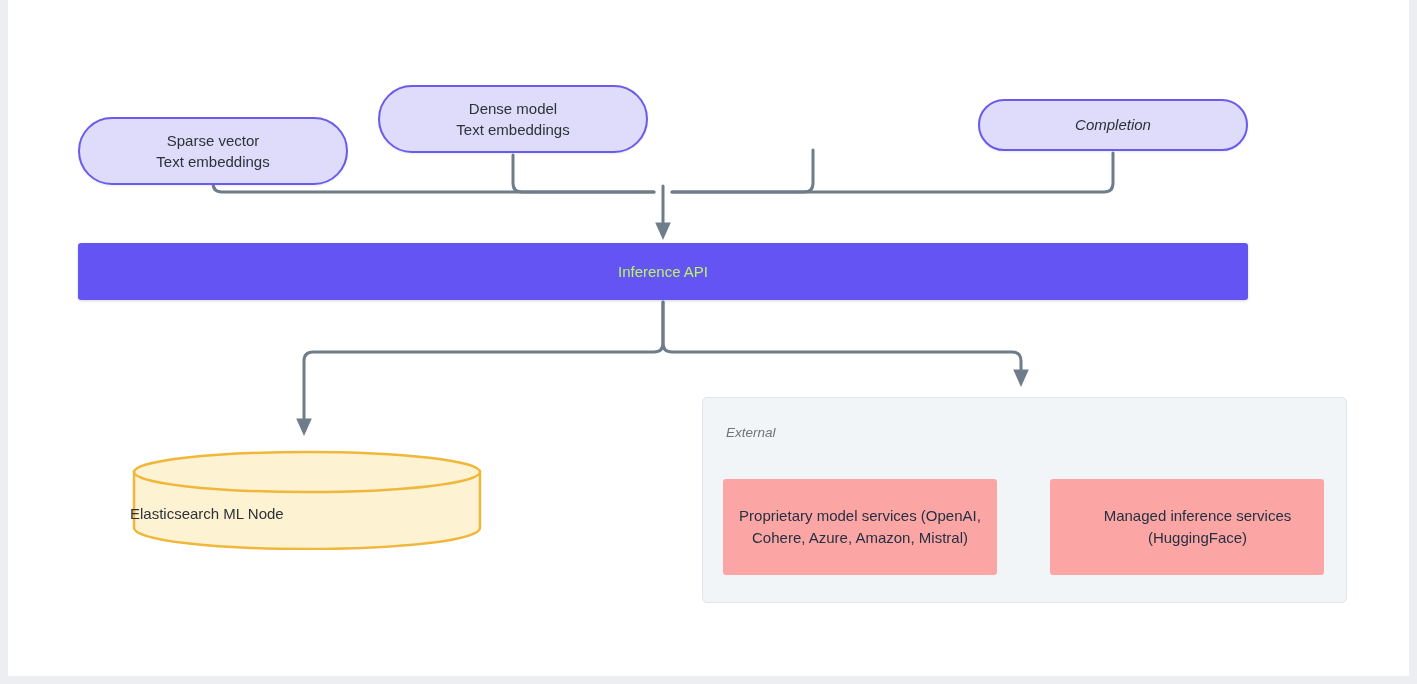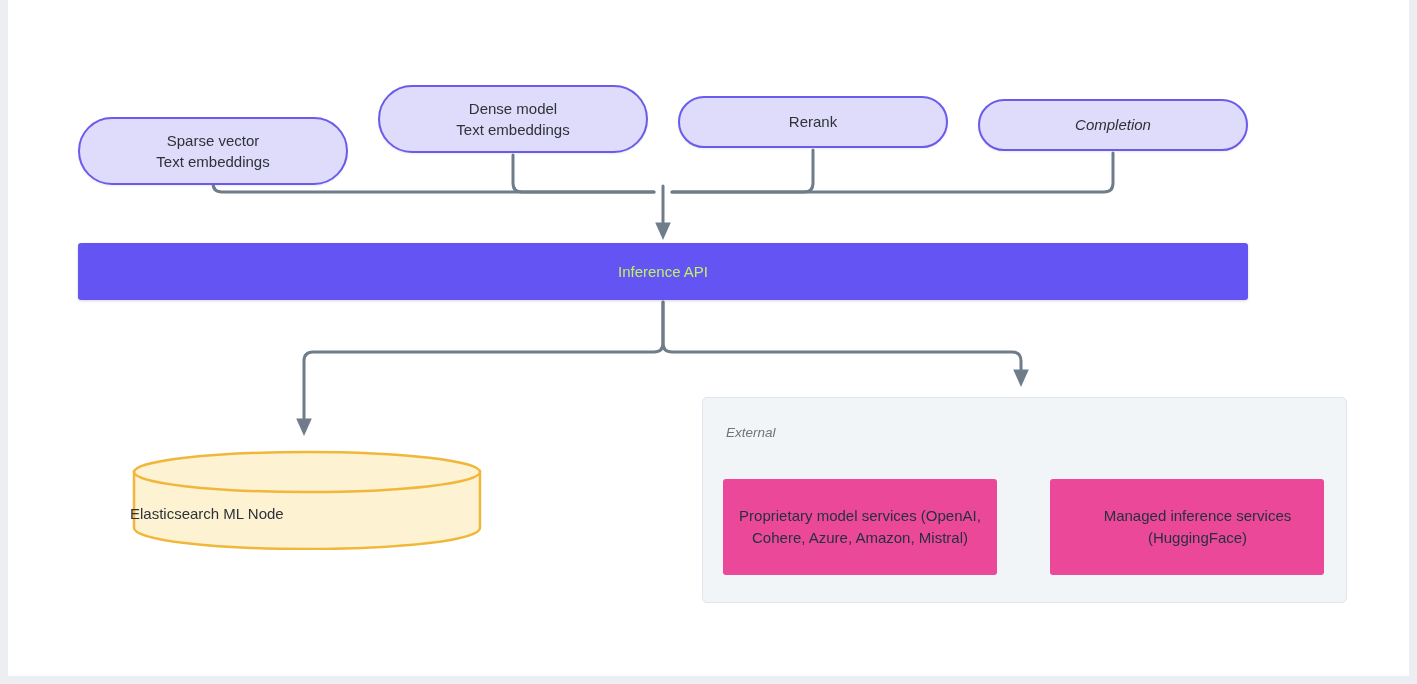--- a/index.html
+++ b/index.html
@@ -105,21 +105,21 @@
   }
   #external-label {
     position: absolute;
     left: 718px;
     top: 425px;
     font-style: italic;
     font-size: 13.5px;
     color: #737373;
   }
   .service-box {
-    background: #ec4899;
+    background: #fca5a5;
     border-radius: 3px;
     color: #253141;
     font-size: 15px;
     line-height: 1.45;
   }
   #svc-proprietary { left: 715px; top: 479px; width: 274px; height: 96px; }
   #svc-managed     { left: 1042px; top: 479px; width: 274px; height: 96px; padding-left: 21px; }
   .node .lines { padding: 0 10px; }
 </style>
 </head>
@@ -156,25 +156,20 @@
       </div>
     </div>
 
     <div class="node pill" id="pill-dense">
       <div class="lines">
         <span class="lbl">Dense model</span>
         <span class="lbl">Text embeddings</span>
       </div>
     </div>
 
-    <div class="node pill" id="pill-rerank">
-      <div class="lines">
-        <span class="lbl">Rerank</span>
-      </div>
-    </div>
 
     <div class="node pill" id="pill-completion">
       <div class="lines">
         <span class="lbl">Completion</span>
       </div>
     </div>
 
     <div class="node" id="inference-bar">
       <span>Inference API</span>
     </div>

